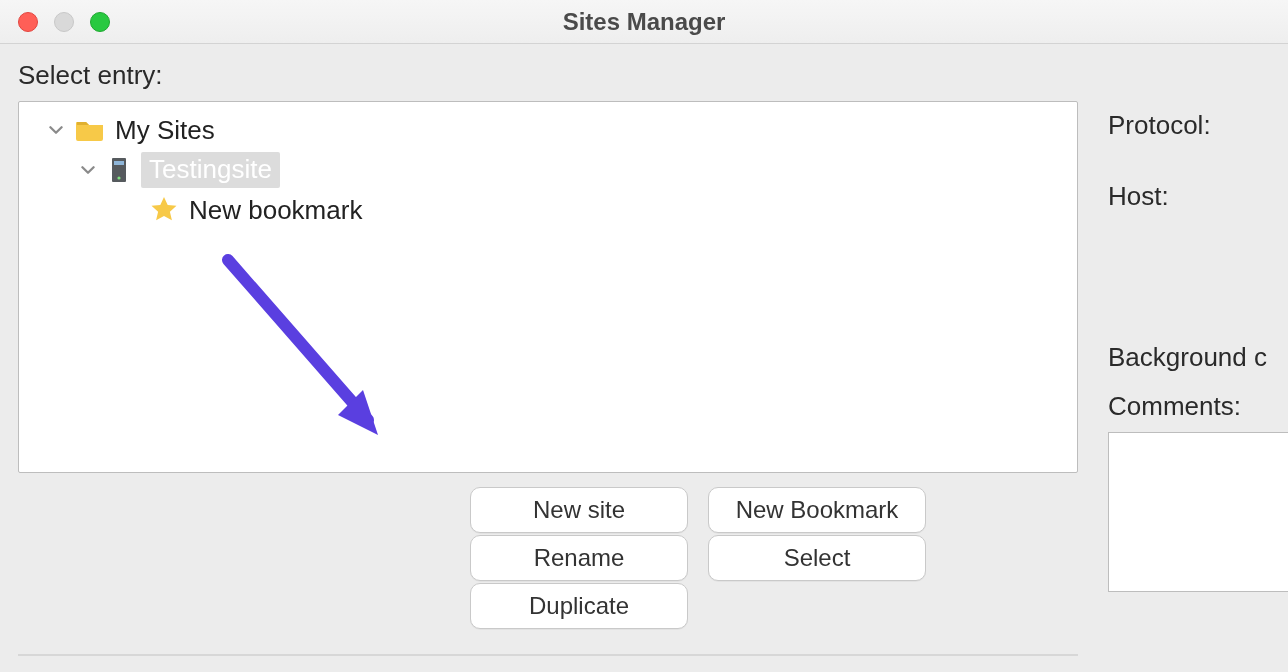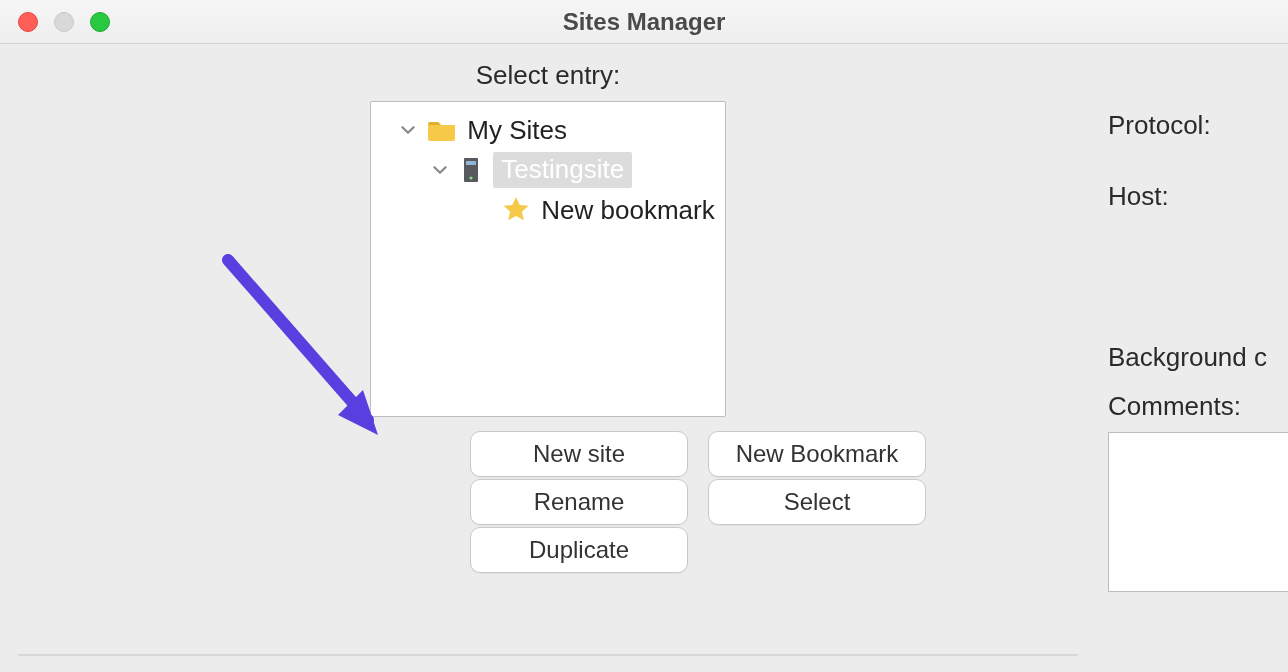--- a/index.html
+++ b/index.html
@@ -32,30 +32,30 @@
     pointer-events: none;
   }
 
   
   .content {
     display: flex;
     height: calc(100% - 44px);
     padding: 16px 0 12px 18px;
     gap: 30px;
   }
-  .left-col { flex: 0 0 1060px; display: flex; flex-direction: column; position: relative; align-items: center; }
+  .left-col { flex: 0 0 1060px; display: flex; flex-direction: column; position: relative; }
   .right-col { flex: 1; padding-top: 10px; }
 
   .section-label { font-size: 26px; color: #2a2a2a; margin-bottom: 10px; }
 
   .tree-box {
     background: #fff;
     border: 1px solid #bdbdbd;
     border-radius: 2px;
-    height: 316px;
+    height: 372px;
     padding: 8px 10px;
   }
 
   .tree-row {
     display: flex; align-items: center; gap: 10px;
     height: 40px;
     font-size: 26px;
     color: #222;
     cursor: default;
   }

